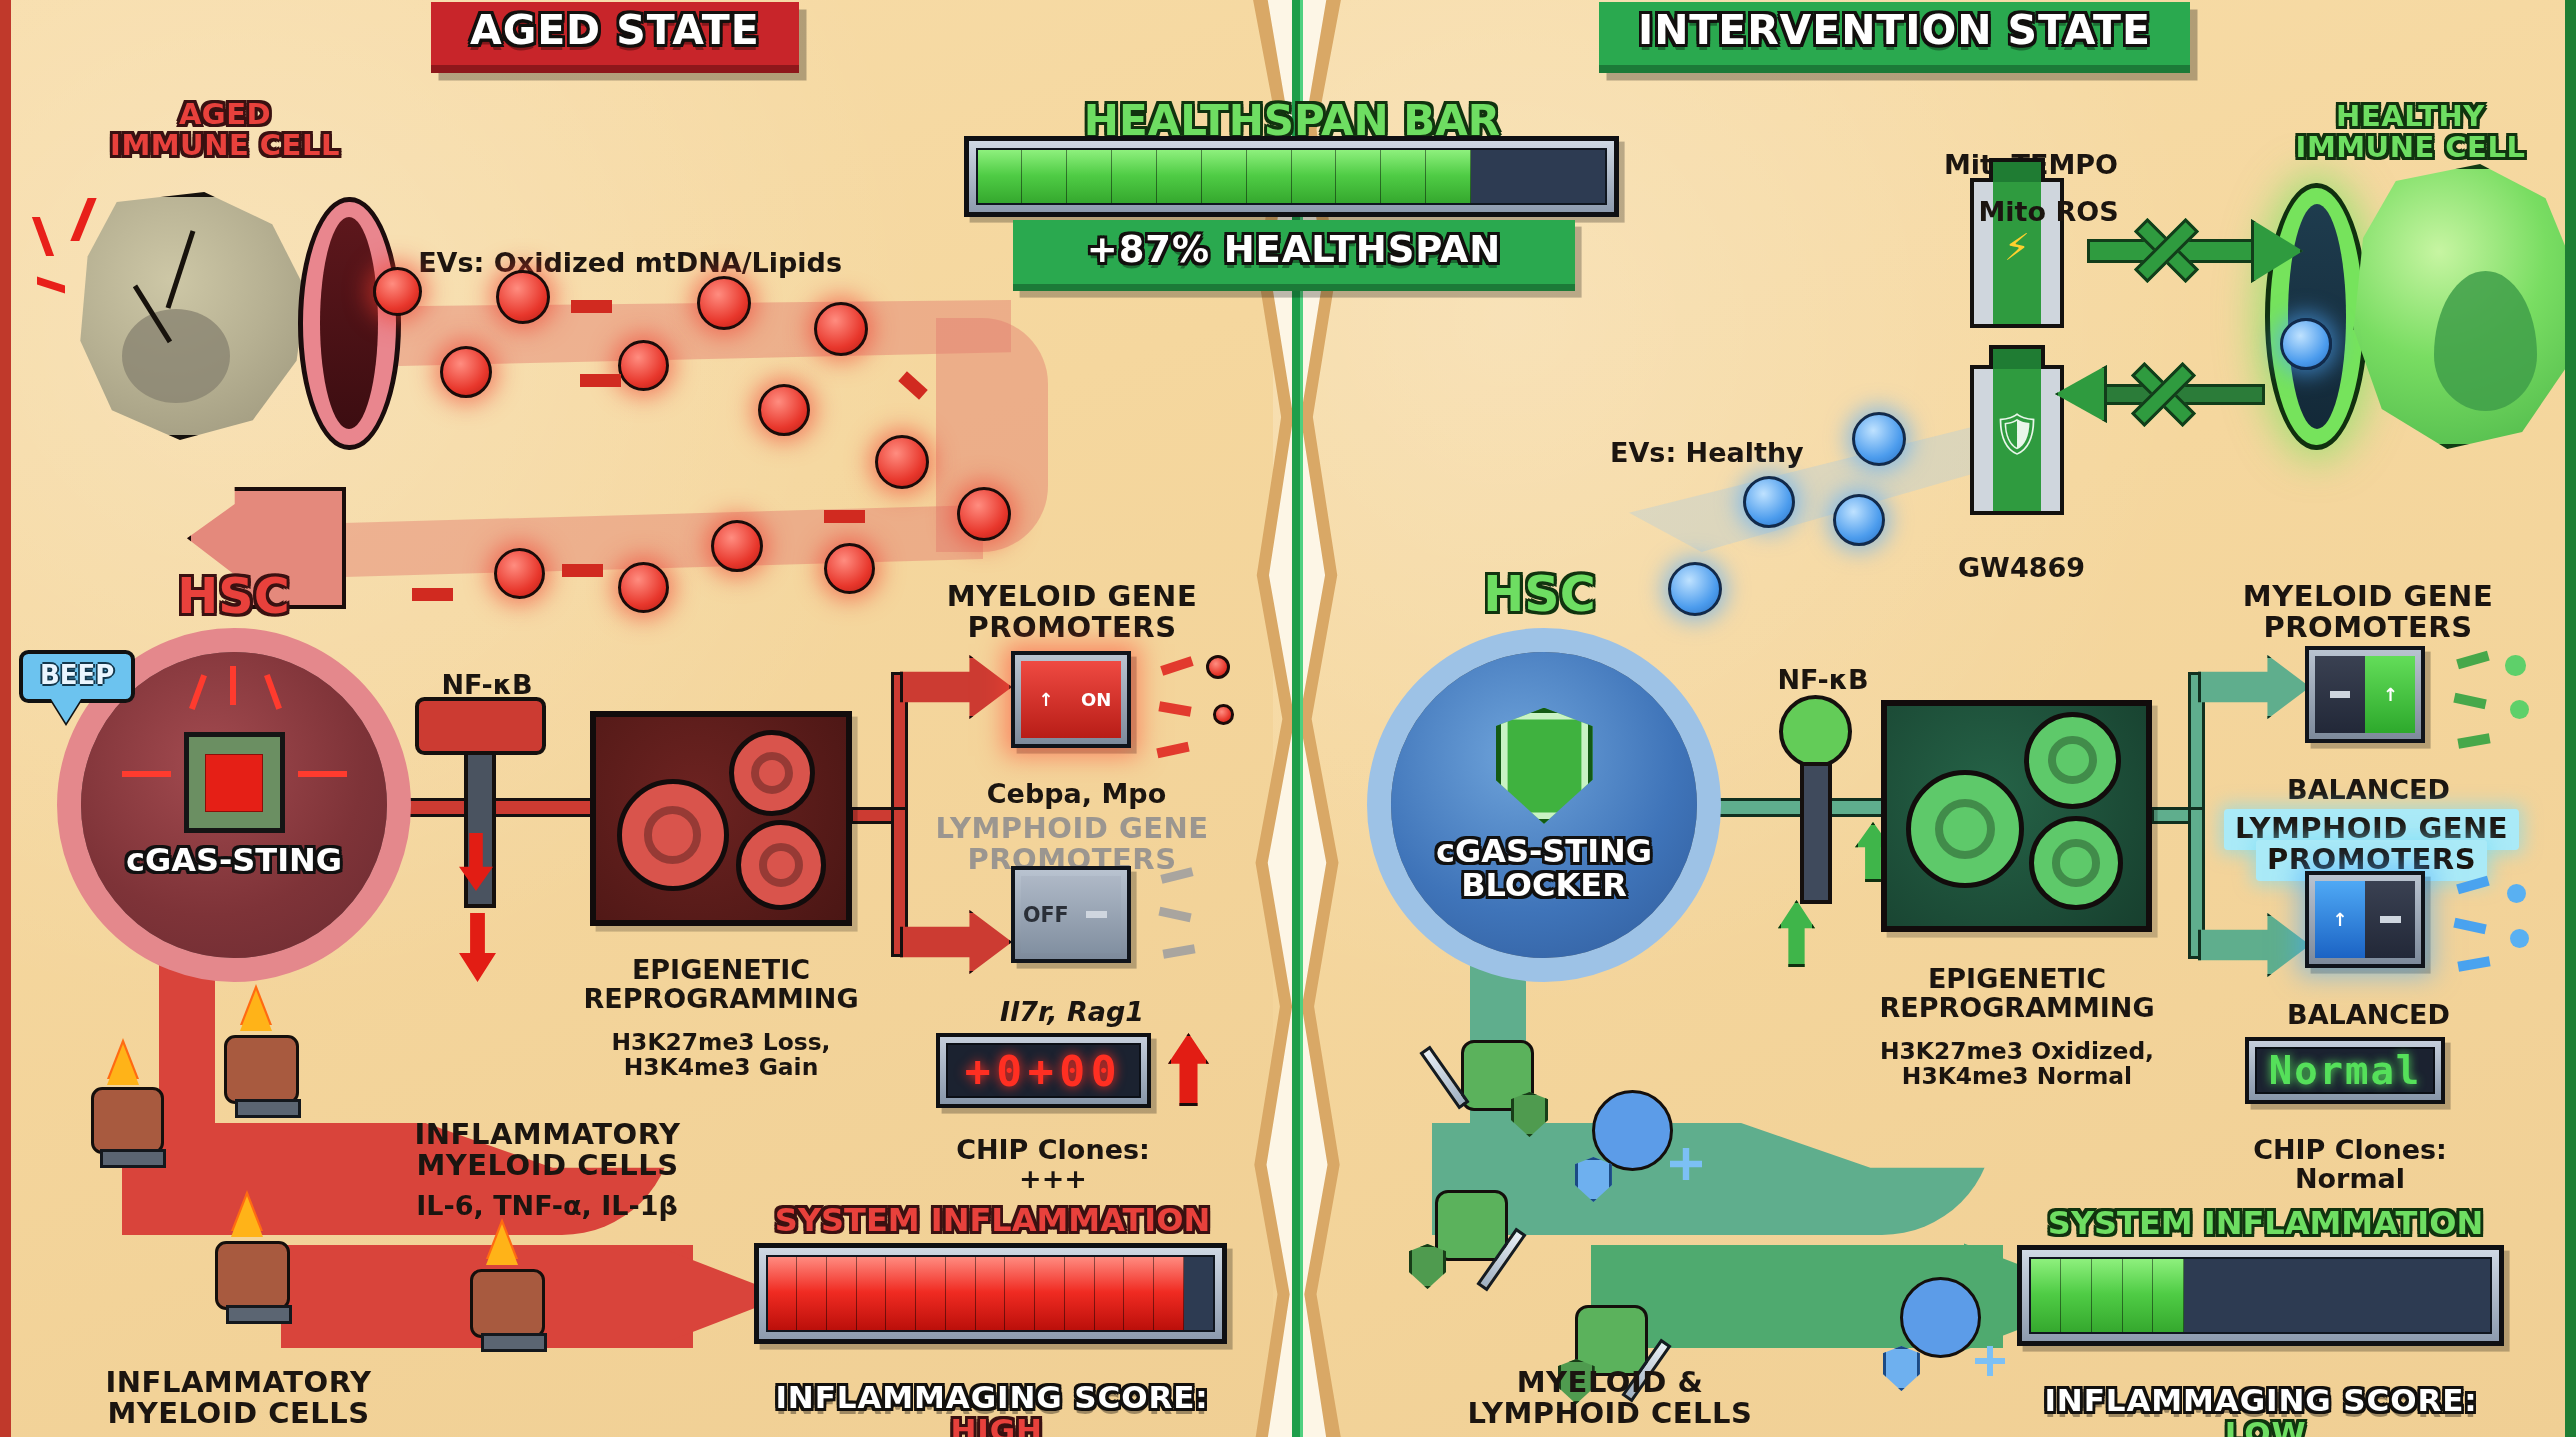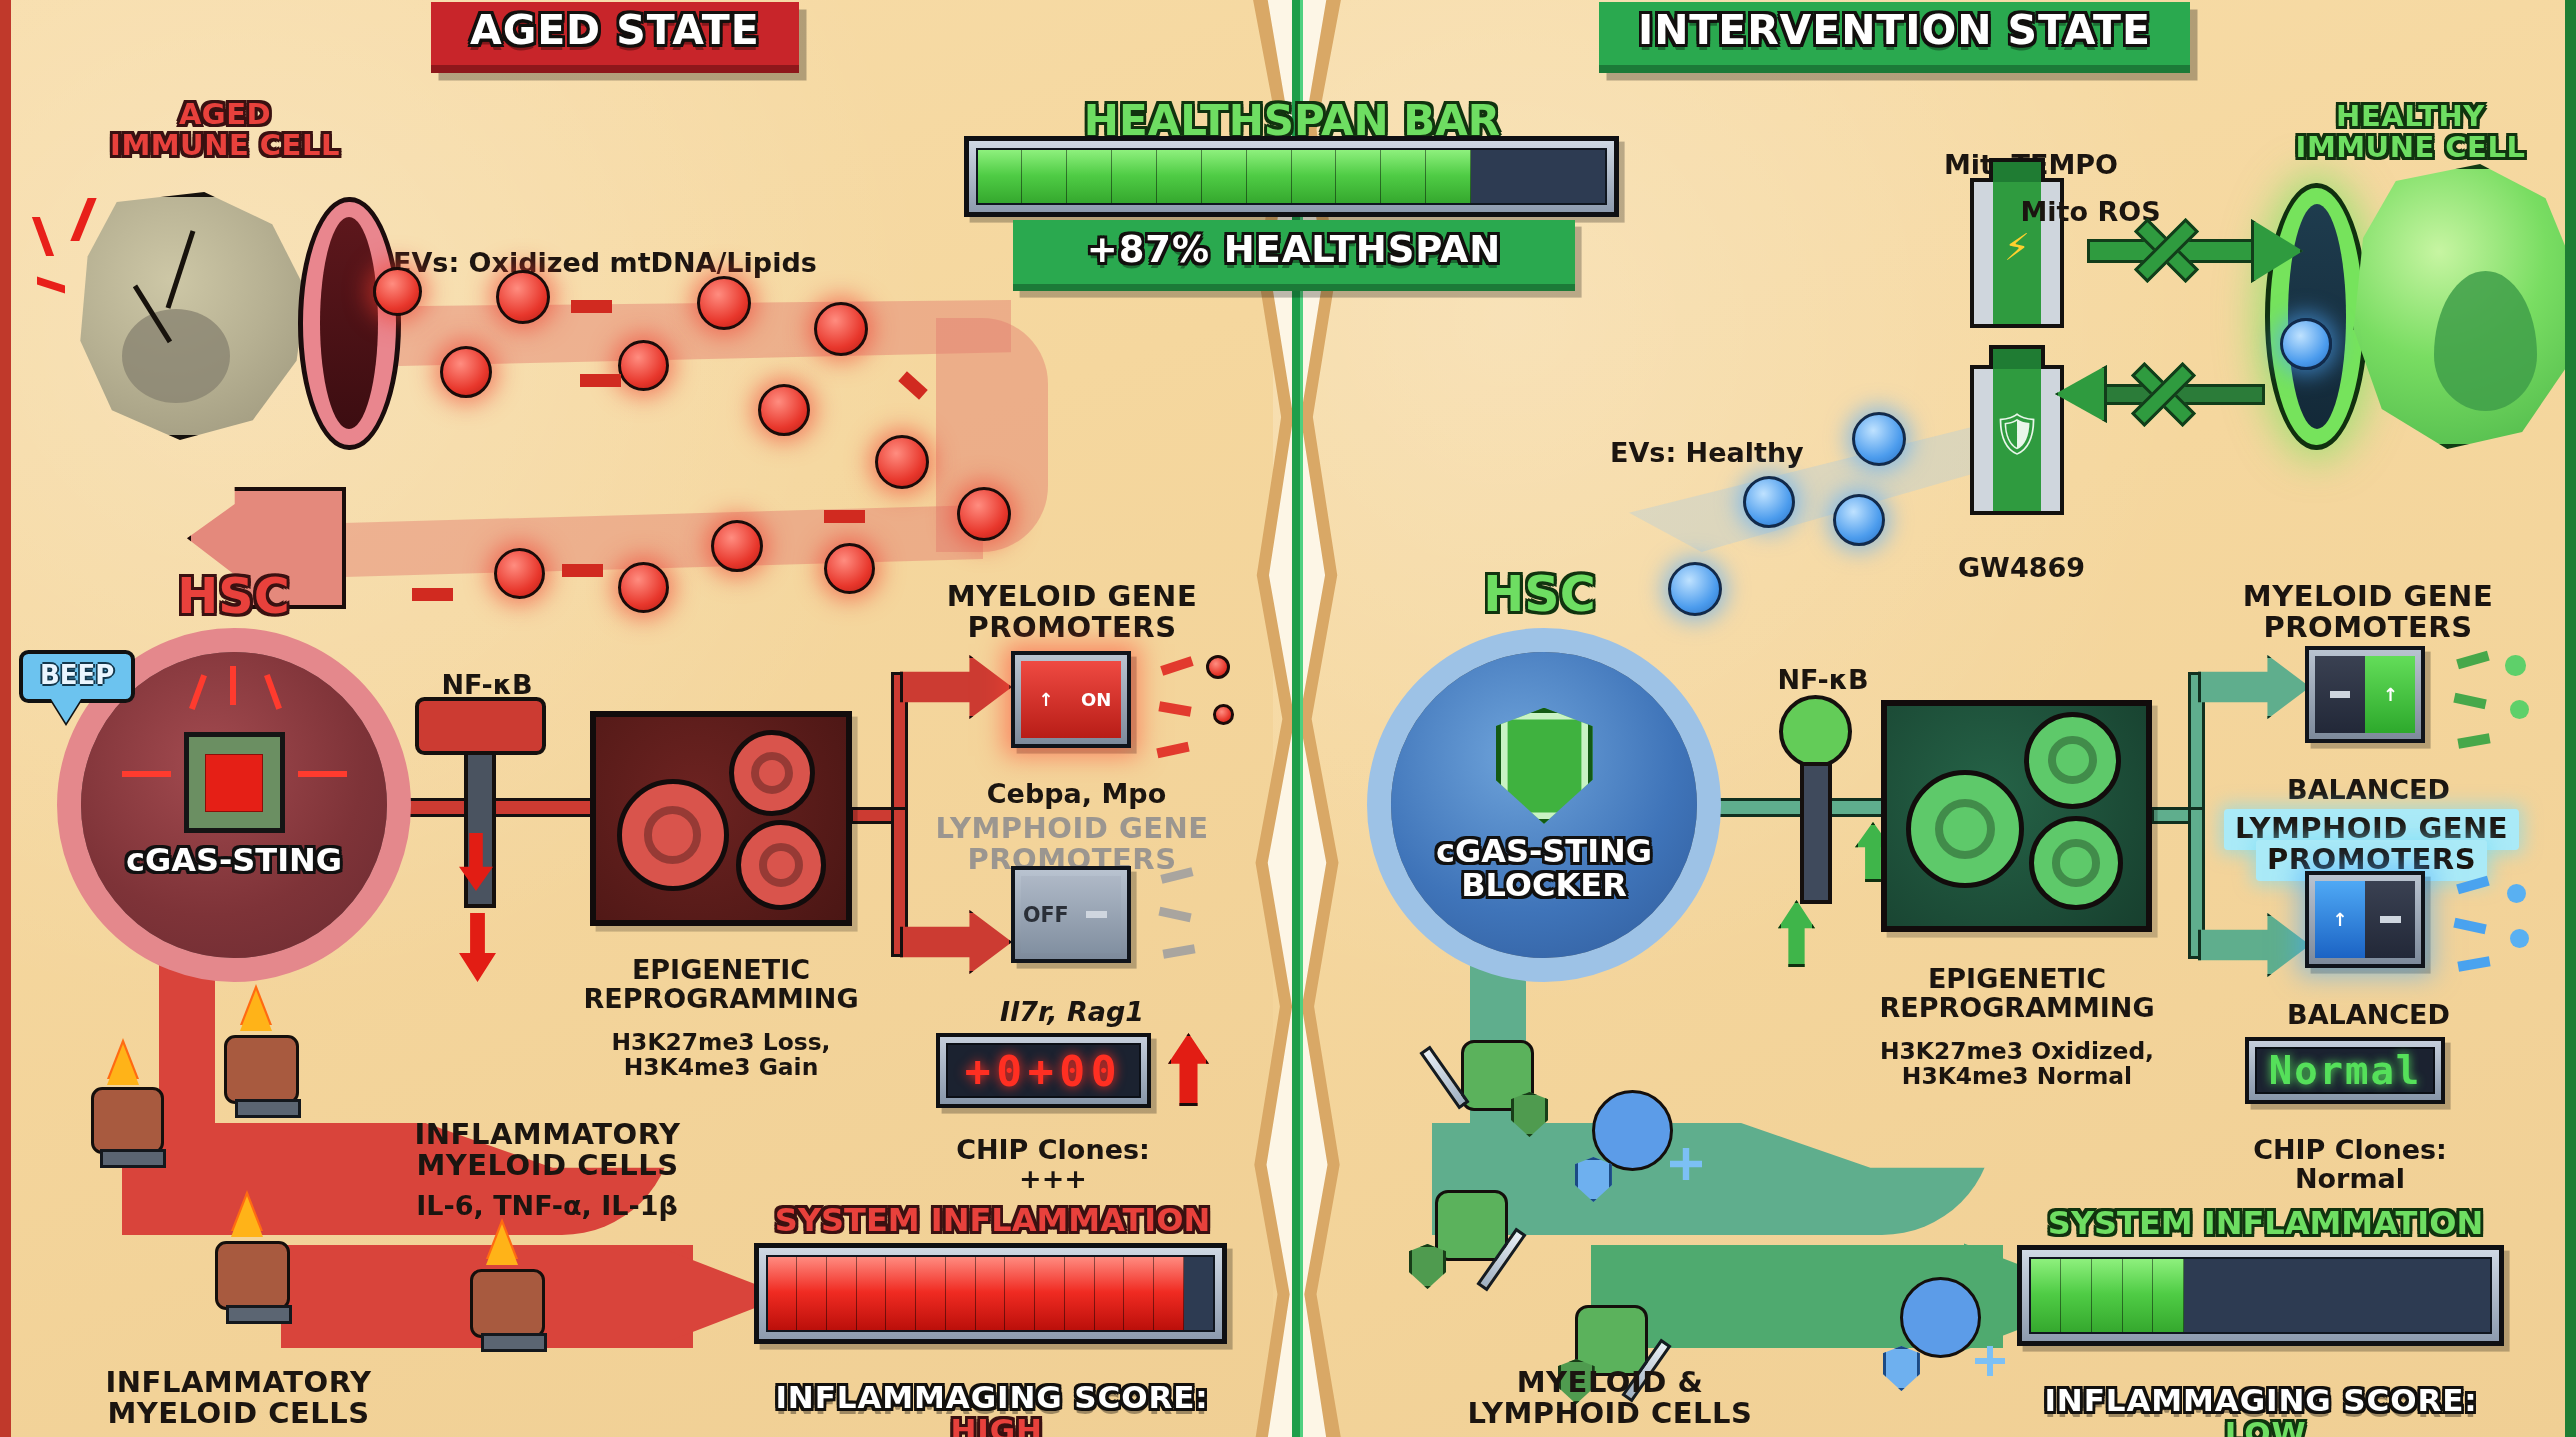--- a/index.html
+++ b/index.html
@@ -342,21 +342,21 @@
 
   <div class="cell-blob" style="left:79px;top:198px;width:9.4px;height:43px;background:#e8201a;transform:skewX(-22deg);"></div>
   <div class="cell-blob" style="left:39px;top:217px;width:8.4px;height:39px;background:#e8201a;transform:skewX(20deg);"></div>
   <div class="cell-blob" style="left:37px;top:281px;width:28px;height:8.4px;background:#e8201a;transform:skewY(18deg);"></div>
 
   <div class="cell-blob" style="left:298px; top:197px; width:103px; height:253px;
        background:#e9868e; border:5.6px solid #1a0c0d; border-radius:51px/126px;"></div>
   <div class="cell-blob" style="left:320px; top:217px; width:58px; height:212px;
        background: linear-gradient(180deg,#5d171c,#3c0d11); border-radius:29px/106px;"></div>
 
-  <div class="lbl md" style="left:393px; top:229px; width:449px; text-align:left;">EVs: Oxidized mtDNA/Lipids</div>
+  <div class="lbl md" style="left:393px; top:229px; width:449px; text-align:right;">EVs: Oxidized mtDNA/Lipids</div>
 
   <div class="band" style="left:356px; top:300px; width:655px; height:67px;
        clip-path: polygon(0 10%,100% 0,100% 78%,0 100%);"></div>
   <div class="band" style="left:936px; top:318px; width:112px; height:234px; border-radius:0 66px 66px 0;"></div>
   <div class="band" style="left:309px; top:505px; width:674px; height:73px;
        clip-path: polygon(0 26%,100% 0,100% 74%,0 100%);"></div>
 
   <div class="cell-blob" style="left:187px; top:487px; width:159px; height:122px; background:#e4897c;
        border:4.7px solid #1a0d0b; clip-path: polygon(100% 0,100% 100%,30% 100%,30% 72%,0 42%,30% 14%,30% 0);"></div>
 
@@ -556,21 +556,21 @@
       </div>
   </div>
   <div class="plaque green px outline-dark" style="left:1013px; top:220px; width:562px; z-index:7;">+87% HEALTHSPAN</div>
 
   <div class="lbl md" style="left:1900px; top:131px; width:262px;">MitoTEMPO</div>
   <div class="bottle" style="left:1970px; top:178px; width:94px; height:150px;">
     <div class="cap"></div>
     <div class="mark" style="color:#ffd02e;">⚡</div>
   </div>
 
-  <div class="lbl md" style="left:1997px; top:178px; width:187px;">Mito ROS</div>
+  <div class="lbl md" style="left:1955px; top:178px; width:187px;">Mito ROS</div>
 
   <div class="tick" style="left:2087px;top:239px;width:178px;height:24px;background:#2f9b3f;border:3.7px solid #123d1a;z-index:4;"></div>
   <div class="tick" style="left:2251px;top:219px;width:52px;height:64px;background:#2f9b3f;border:3.7px solid #123d1a;
        clip-path:polygon(0 0,100% 50%,0 100%);z-index:4;"></div>
   <div class="xblock" style="left:2130px; top:214px;">
     <span></span>
       <span></span>
   </div>
 
   <div class="bottle" style="left:1970px; top:365px; width:94px; height:150px;">

